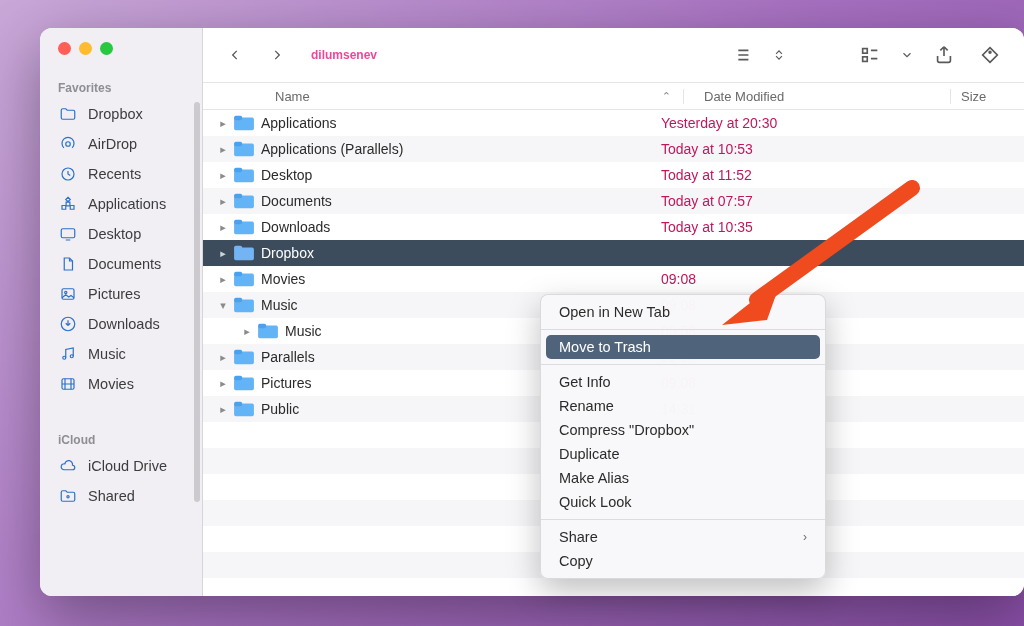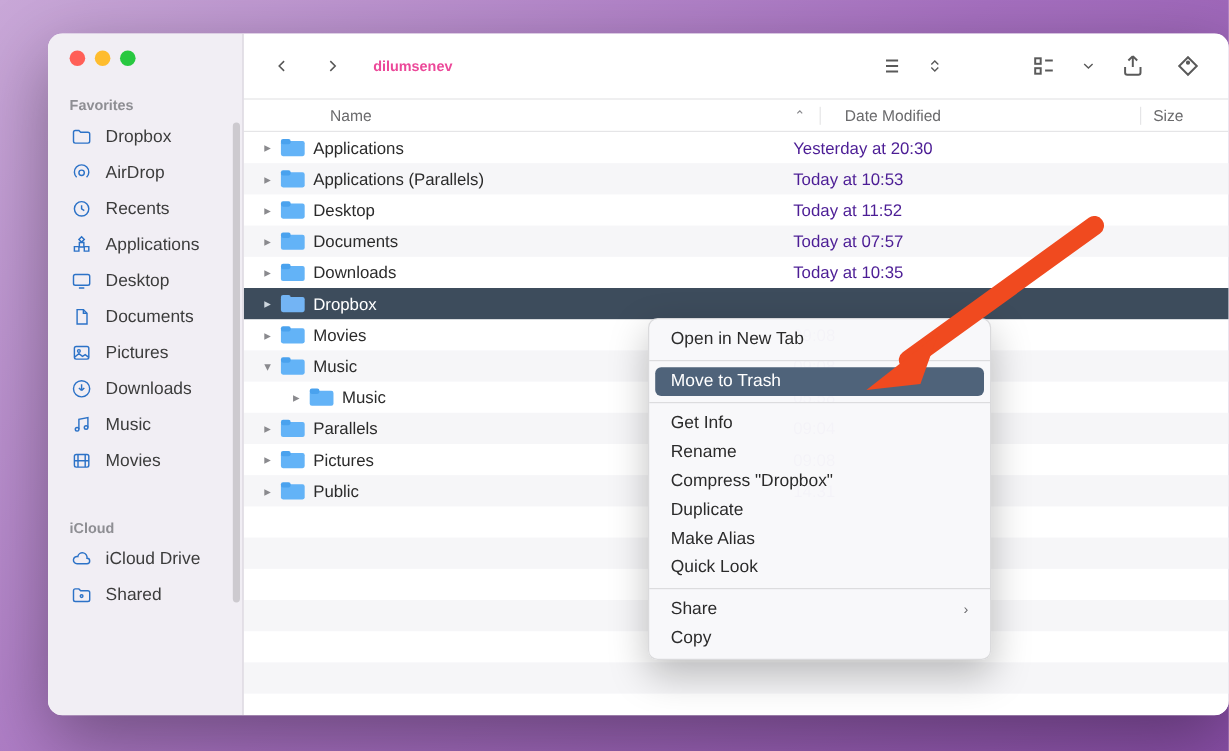--- a/index.html
+++ b/index.html
@@ -96,27 +96,27 @@
     width: 20px; text-align:center; color:#8a8a8e; font-size:11px;
     margin-left: 10px;
   }
   .indent-1 .disclosure { margin-left: 34px; }
   .disclosure.down::before{content:"▾";}
   .disclosure.right::before{content:"▸";}
   .row.selected .disclosure { color:#cdd6de;}
   .folder-icon { width:22px; height:18px; margin-right:6px; }
   .name-cell { flex:0 0 448px; display:flex; align-items:center; }
   .name-text { }
-  .date-cell { flex:0 0 236px; color:#4c1d95; padding-left:10px;}
+  .date-cell { flex:0 0 236px; color:#be185d; padding-left:10px;}
   .row.selected .date-cell{color:#e8edf1;}
 
   
   .context-menu {
     position:absolute;
-    top: 265px; left: 540px;
+    top: 294px; left: 540px;
     width: 286px;
     background: rgba(248,248,250,0.98);
     border:1px solid rgba(0,0,0,0.12);
     border-radius: 8px;
     box-shadow: 0 12px 32px rgba(0,0,0,0.25);
     padding: 5px 0;
     font-size: 14.5px;
     color:#2b2b2b;
   }
   .cm-item {

